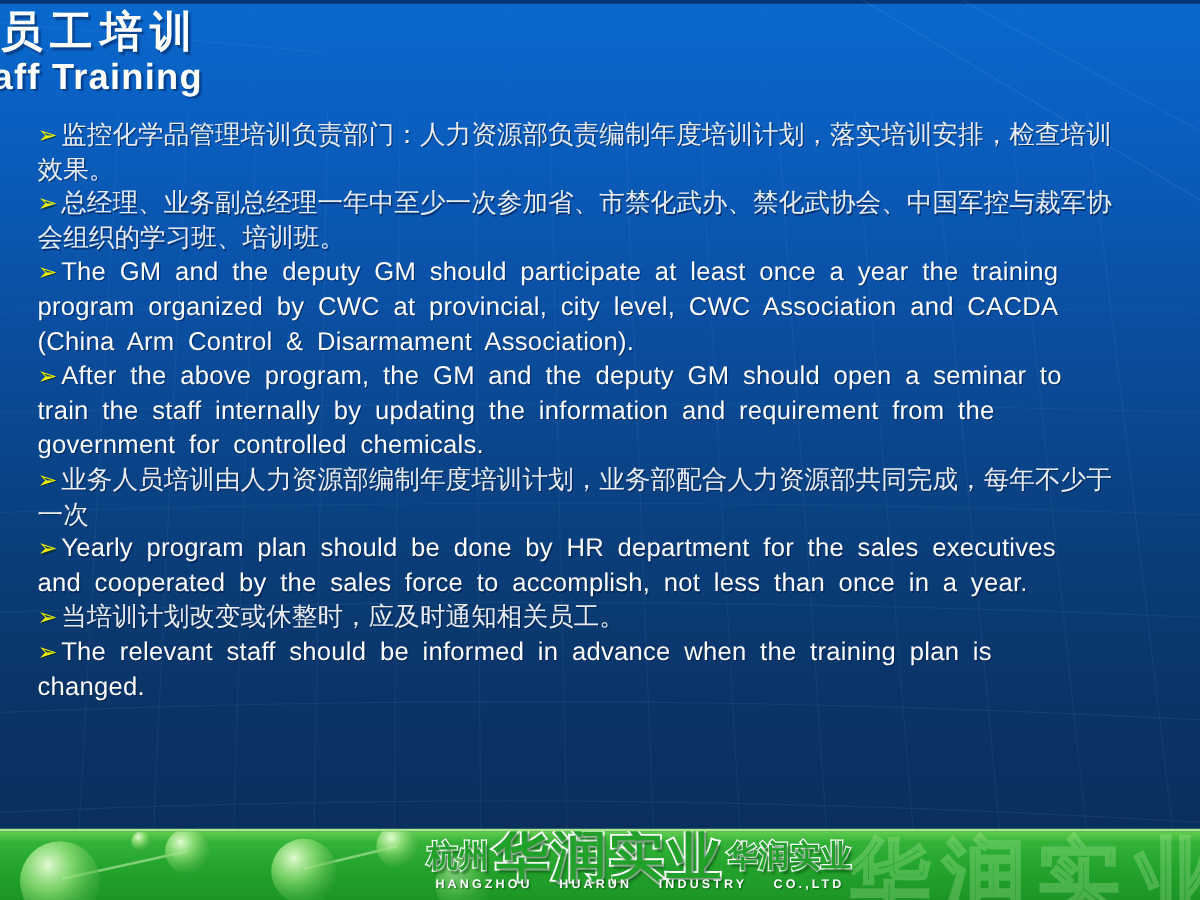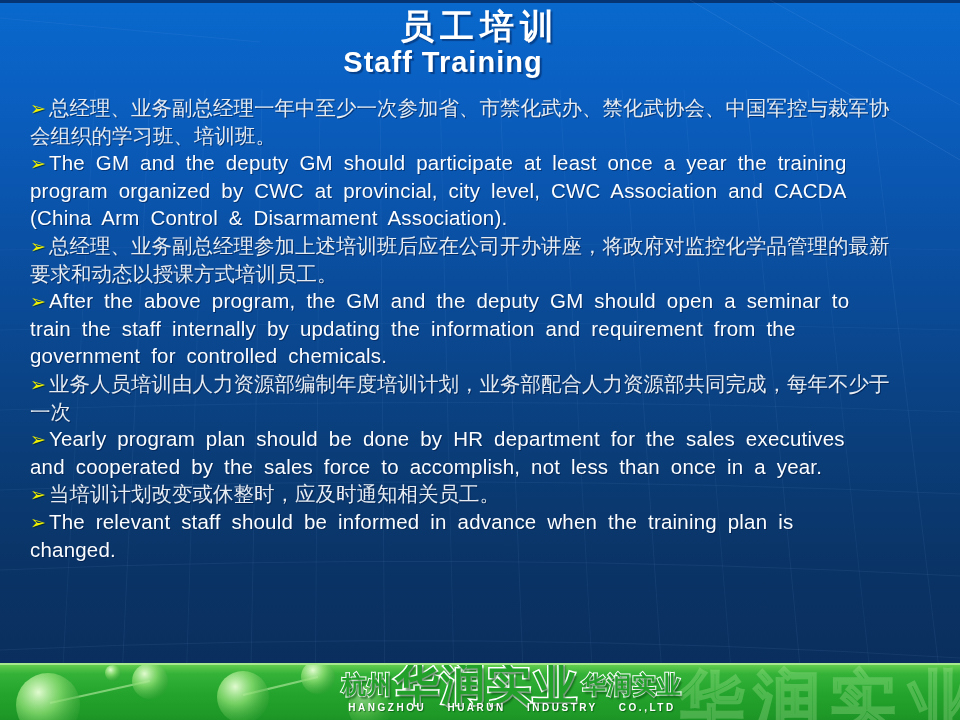--- a/index.html
+++ b/index.html
@@ -6,21 +6,21 @@
   .slide{
     position:relative;width:960px;height:720px;margin:0 auto;overflow:hidden;
     background:linear-gradient(180deg,
       #0969cd 0%, #0a60c2 12%, #0a57b2 24%, #0a4d9d 38%,
       #0a4488 52%, #0a3b74 66%, #0a3365 80%, #0a2f5e 92%, #092c58 100%);
     font-family:"Liberation Sans","DejaVu Sans",sans-serif;
   }
   .top-strip{position:absolute;top:0;left:0;width:100%;height:3px;background:rgba(6,40,92,.8);}
   .grid{position:absolute;top:0;left:0;pointer-events:none;}
   
-  .hdr{position:absolute;top:6px;left:0;width:100%;text-align:center;color:#fff;}
+  .hdr{position:absolute;top:6px;left:0;width:100%;color:#fff;}
   .title-zh{
     font-family:"DejaVu Serif","Liberation Serif",serif;
     font-size:34px;font-weight:bold;letter-spacing:6px;line-height:40px;
     text-shadow:2px 2px 1px rgba(0,25,70,.45);
   }
   .title-en{
     position:relative;left:-37px;
     font-size:29px;font-weight:bold;letter-spacing:1px;line-height:33px;
     text-shadow:2px 2px 1px rgba(0,25,70,.45);
   }
@@ -97,27 +97,27 @@
       <path d="M0,18 L260,42" opacity="0.08"></path>
     </g>
   </svg>
 
   <div class="hdr">
     <div class="title-zh">员工培训</div>
     <div class="title-en">Staff Training</div>
   </div>
 
   <div class="content">
+      <div class="bullet zh"><span class="marker">➢</span><span class="text">监控化学品管理培训负责部门：人力资源部负责编制年度培训计划，落实培训安排，检查培训
+效果。</span></div>
       <div class="bullet zh"><span class="marker">➢</span><span class="text">总经理、业务副总经理一年中至少一次参加省、市禁化武办、禁化武协会、中国军控与裁军协
 会组织的学习班、培训班。</span></div>
       <div class="bullet en"><span class="marker">➢</span><span class="text">The GM and the deputy GM should participate at least once a year the training
 program organized by CWC at provincial, city level, CWC Association and CACDA
 (China Arm Control &amp; Disarmament Association).</span></div>
-      <div class="bullet zh"><span class="marker">➢</span><span class="text">总经理、业务副总经理参加上述培训班后应在公司开办讲座，将政府对监控化学品管理的最新
-要求和动态以授课方式培训员工。</span></div>
       <div class="bullet en"><span class="marker">➢</span><span class="text">After the above program, the GM and the deputy GM should open a seminar to
 train the staff internally by updating the information and requirement from the
 government for controlled chemicals.</span></div>
       <div class="bullet zh"><span class="marker">➢</span><span class="text">业务人员培训由人力资源部编制年度培训计划，业务部配合人力资源部共同完成，每年不少于
 一次</span></div>
       <div class="bullet en"><span class="marker">➢</span><span class="text">Yearly program plan should be done by HR department for the sales executives
 and cooperated by the sales force to accomplish, not less than once in a year.</span></div>
       <div class="bullet zh"><span class="marker">➢</span><span class="text">当培训计划改变或休整时，应及时通知相关员工。</span></div>
       <div class="bullet en"><span class="marker">➢</span><span class="text">The relevant staff should be informed in advance when the training plan is
 changed.</span></div>

